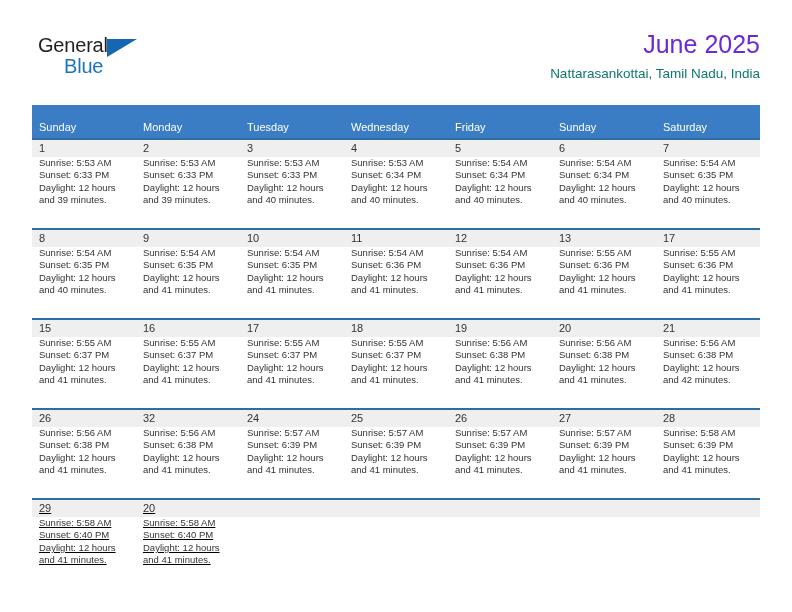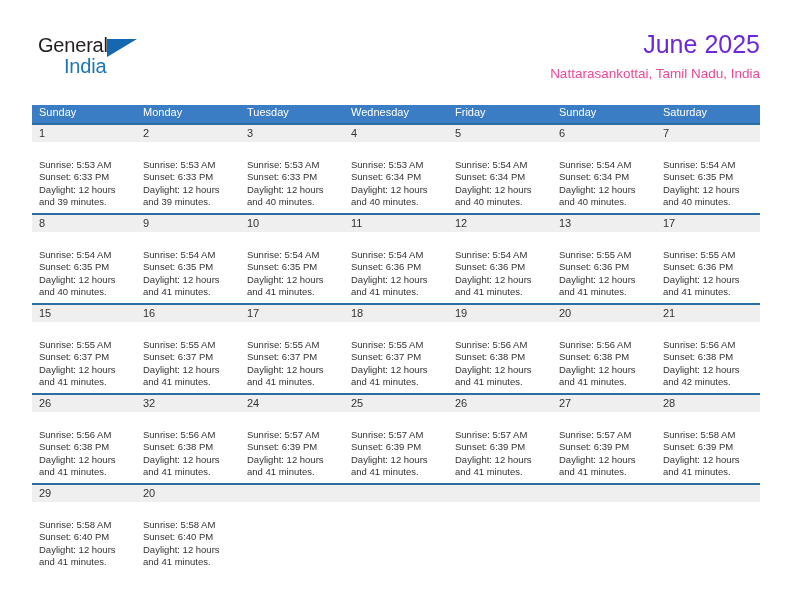--- a/index.html
+++ b/index.html
@@ -71,21 +71,21 @@
   .cal-title {
     font-size: 25px;
     color: #6d28d9;
     line-height: 32px;
     font-weight: normal;
     white-space: nowrap;
   }
   .cal-subtitle {
     margin-top: 5px;
     font-size: 13.5px;
-    color: #ec4899;
+    color: #0f766e;
     line-height: 18px;
     white-space: nowrap;
   }
 
   
   .calendar {
     position: absolute;
     left: 32px;
     top: 105px;
     width: 728px;
@@ -93,44 +93,44 @@
     table-layout: fixed;
   }
   .calendar col { width: 104px; }
 
   thead th {
     background: #3b7dc4;
     color: #ffffff;
     font-size: 11px;
     font-weight: normal;
     text-align: left;
-    padding: 0 0 5px 7px;
+    padding: 16px 0 5px 7px;
     height: 19px;
     line-height: 12px;
   }
 
   tbody tr.week { }
   tbody td.day-cell {
     vertical-align: top;
     padding: 0;
     border-top: 2px solid #2e6da4;
     height: 90px;
   }
-  tbody tr.week-last td.day-cell { height: 86px; }
+  tbody tr.week-last td.day-cell { height: 86px; text-decoration: underline; }
 
   .daynum-band {
     background: #efefef;
     height: 17px;
     padding: 1px 0 0 7px;
     font-size: 11px;
     color: #333333;
     line-height: 15px;
   }
   .cell-body {
-    padding: 17px 5px 0 7px;
+    padding: 0 5px 0 7px;
     background: #ffffff;
   }
   .cell-line {
     font-size: 9.5px;
     color: #333333;
     line-height: 12.4px;
     white-space: nowrap;
   }
   td.empty .daynum-band { background: #efefef; }
   td.empty .cell-body { background: #ffffff; }
@@ -138,21 +138,21 @@
 </head>
 <body>
 
 <div class="page">
 
   <div class="top-bar">
 
     <div class="logo">
       <span class="logo-general">General</span>
       <span class="logo-tri"></span>
-      <span class="logo-blue">India</span>
+      <span class="logo-blue">Blue</span>
     </div>
 
     <div class="title-block">
       <div class="cal-title">June 2025</div>
       <div class="cal-subtitle">Nattarasankottai, Tamil Nadu, India</div>
     </div>
 
   </div>
 
   <table class="calendar">

